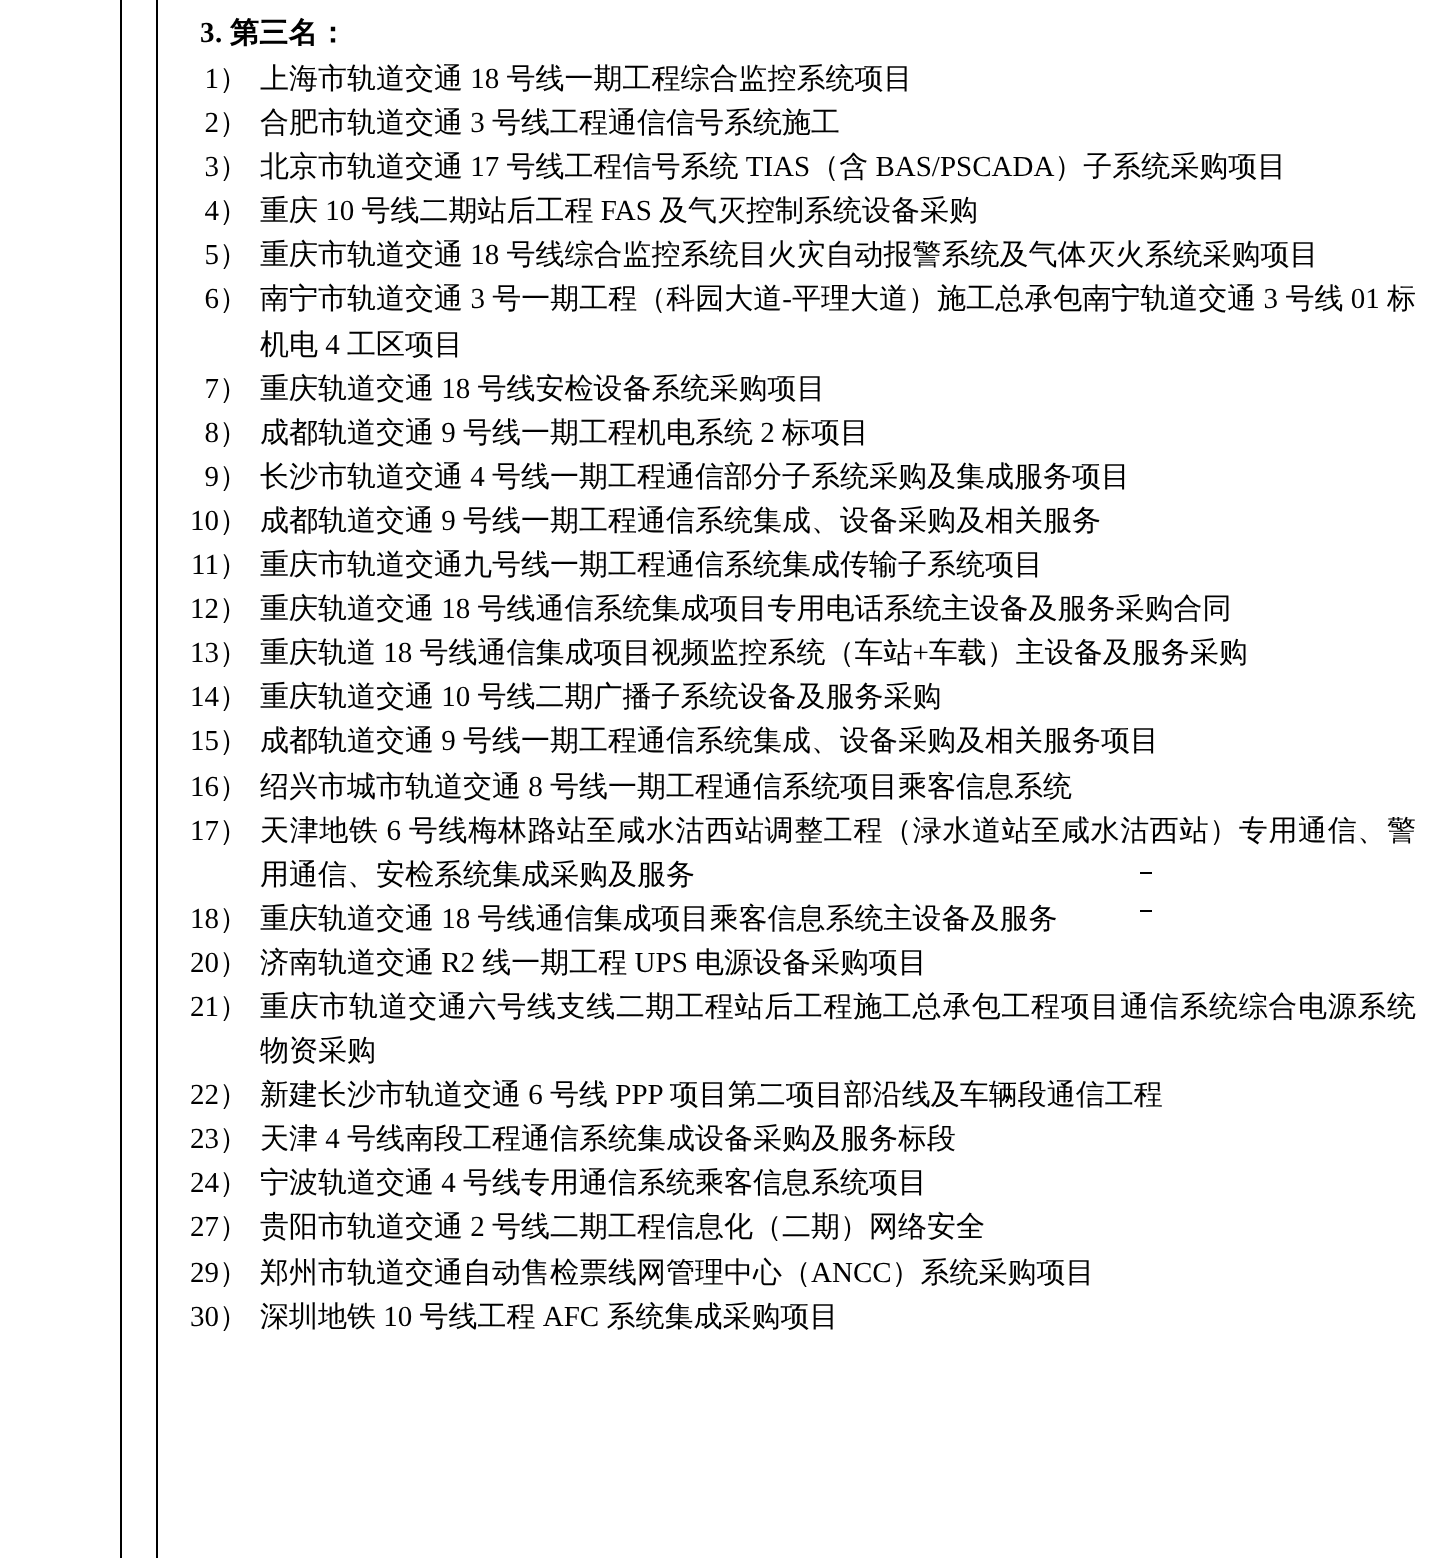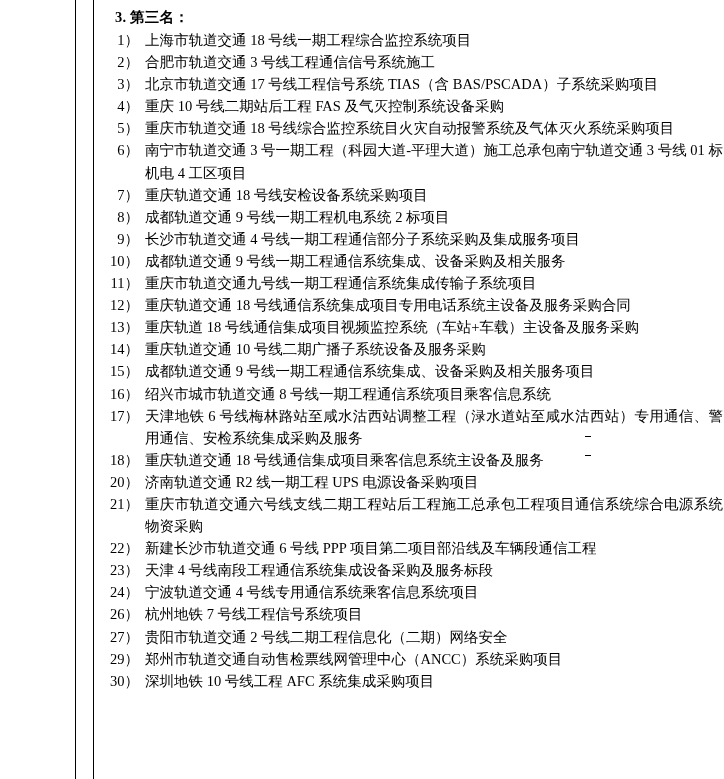--- a/index.html
+++ b/index.html
@@ -10,21 +10,21 @@
   body {
     width: 724px;
     height: 779px;
     font-family: "Liberation Serif", "DejaVu Serif", serif;
     color: #000000;
     position: relative;
     overflow: hidden;
   }
   .page {
     position: absolute;
-    left: 15px;
+    left: 0;
     top: 0;
     width: 576px;
     height: 779px;
     box-sizing: border-box;
   }
   
   .rule-outer {
     position: absolute;
     left: 60px;
     top: 0;
@@ -193,24 +193,20 @@
         </li>
         <li>
           <span class="num">23）</span>
           <span class="txt">天津 4 号线南段工程通信系统集成设备采购及服务标段</span>
         </li>
         <li>
           <span class="num">24）</span>
           <span class="txt">宁波轨道交通 4 号线专用通信系统乘客信息系统项目</span>
         </li>
         <li>
-          <span class="num">26）</span>
-          <span class="txt">杭州地铁 7 号线工程信号系统项目</span>
-        </li>
-        <li>
           <span class="num">27）</span>
           <span class="txt">贵阳市轨道交通 2 号线二期工程信息化（二期）网络安全</span>
         </li>
         <li>
           <span class="num">29）</span>
           <span class="txt">郑州市轨道交通自动售检票线网管理中心（ANCC）系统采购项目</span>
         </li>
         <li>
           <span class="num">30）</span>
           <span class="txt">深圳地铁 10 号线工程 AFC 系统集成采购项目</span>

